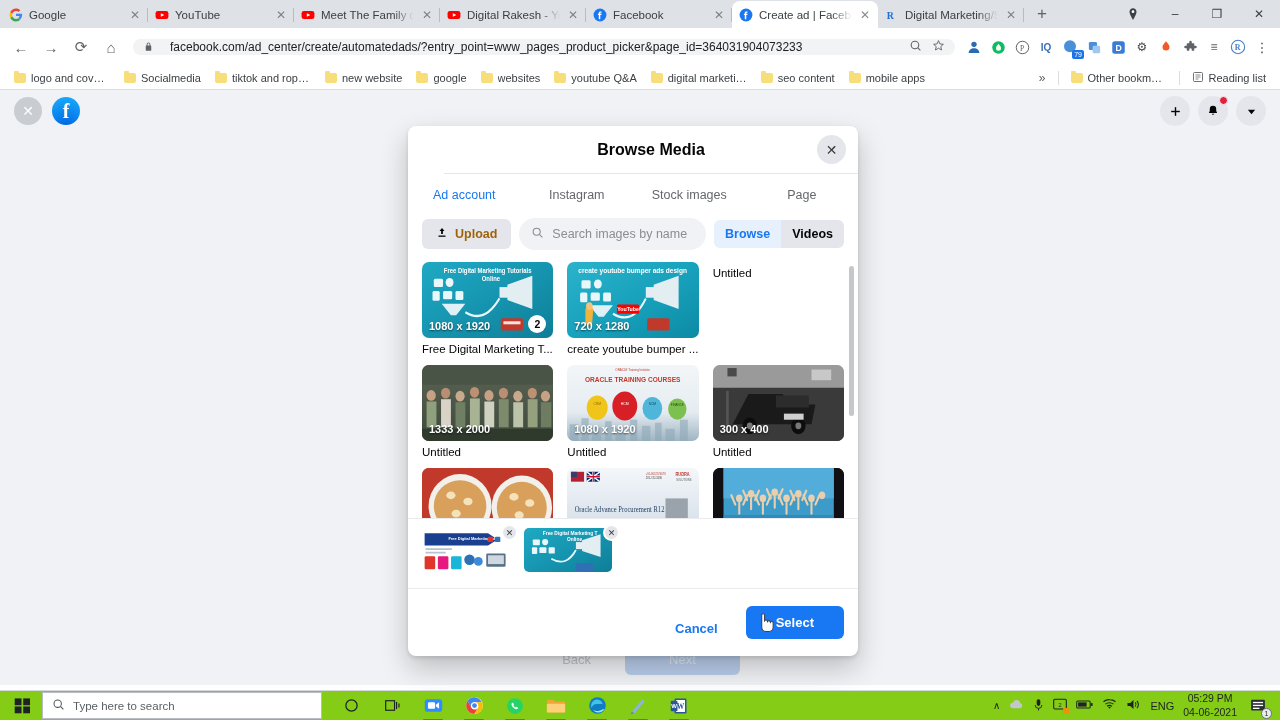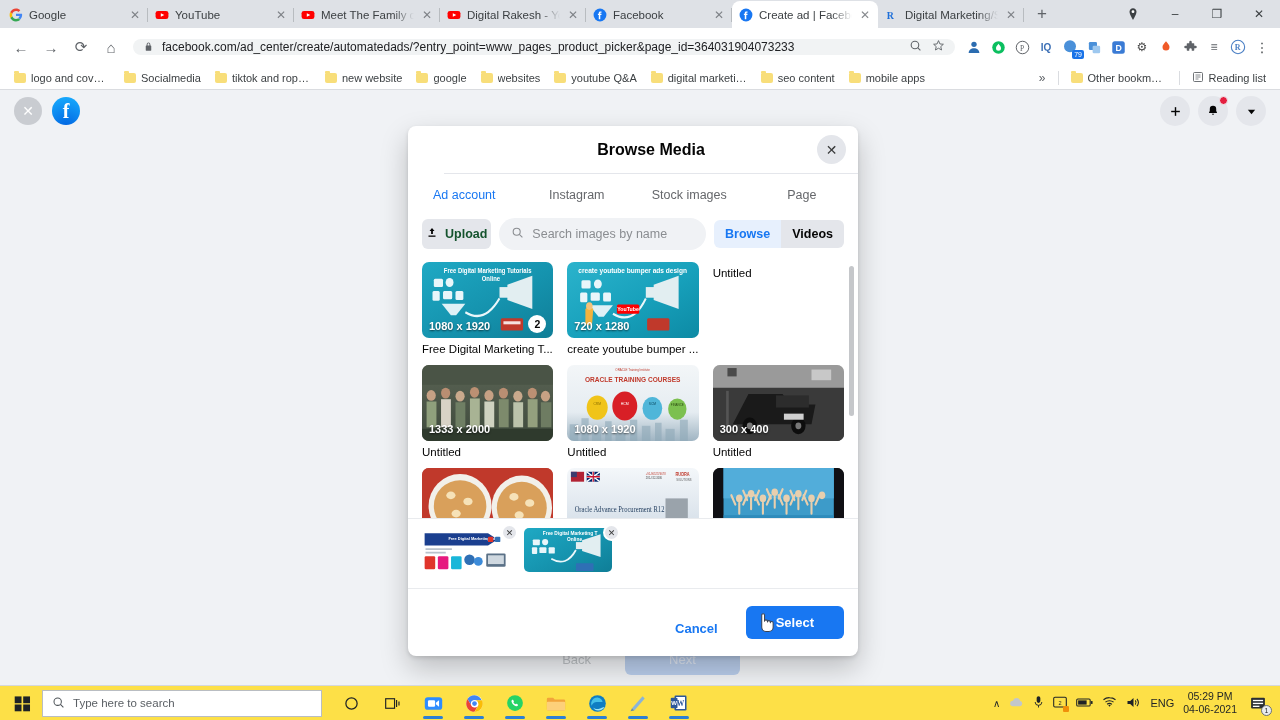--- a/index.html
+++ b/index.html
@@ -46,21 +46,21 @@
   .winctl > div { width: 42px; height:28px; display:flex; align-items:center;
     justify-content:center; color:#3c4043; font-size:12px; }
 
   
   .navbar { height: 38px; background:#fff; display:flex; align-items:center;
     gap: 2px; padding: 0 7px; }
   .navbtn { width: 28px; height:28px; display:flex; align-items:center;
     justify-content:center; color:#5f6368; font-size:15px; border-radius:50%; }
   .omnibox {
     flex: 1; height: 16px; background:#f1f3f4; border-radius:13px;
-    display:flex; align-items:center; padding: 0 10px; gap:8px; margin:0 6px;
+    display:flex; align-items:center; padding: 0 10px; gap:16px; margin:0 6px;
     min-width: 0;
   }
   .omnibox .url { font-size: 12px; color:#202124; white-space:nowrap;
     overflow:hidden; text-overflow:ellipsis; }
   .omni-right { display:flex; align-items:center; gap:2px; }
   .ext { width: 22px; height:22px; display:flex; align-items:center;
     justify-content:center; font-size:11px; position:relative; }
 
   
   .bookmarks { height: 24px; background:#fff; display:flex; align-items:center;
@@ -122,21 +122,21 @@
     border-radius:50%; background:#e4e6eb; display:flex; align-items:center;
     justify-content:center; color:#3a3b3c; font-size:14px; }
   .tabs { display:flex; height:42px; flex:0 0 42px; }
   .mtab { flex:1; display:flex; align-items:center; justify-content:center;
     font-size:12.5px; color:#65676b; }
   .mtab.active { color:#1877f2; }
 
   .toolbar { display:flex; align-items:center; gap:8px; padding:2px 14px 12px;
     flex:0 0 auto; }
   .upload { display:flex; align-items:center; gap:7px; background:#e4e6eb;
-    border-radius:6px; padding:7px 4px; font-size:12.5px; color:#14532d;
+    border-radius:6px; padding:7px 14px; font-size:12.5px; color:#a16207;
     font-weight:bold; }
   .search { flex:1; display:flex; align-items:center; gap:8px;
     background:#f0f2f5; border-radius:16px; padding:7px 12px; min-width:0; }
   .search input { border:0; background:transparent; outline:none; flex:1;
     font-size:12.5px; color:#050505; font-family:inherit; min-width:0; }
   .search input::placeholder { color:#8a8d91; }
   .seg { display:flex; }
   .seg > div { font-size:12.5px; padding:7px 11px; font-weight:bold; }
   .seg .on { color:#1877f2; background:#e7f0fd; border-radius:6px 0 0 6px; }
   .seg .off { color:#050505; background:#e4e6eb; border-radius:0 6px 6px 0; }
@@ -169,22 +169,22 @@
   .modal-foot { flex:0 0 auto; border-top:1px solid #e9ebee;
     display:flex; justify-content:flex-end; align-items:center; gap:14px;
     padding:12px 14px; }
   .cancel { font-size:13px; color:#1877f2; font-weight:bold; padding:8px 14px;margin-top:12px; }
   .select { font-size:13px; color:#fff; font-weight:bold; background:#1877f2;
     border-radius:6px; padding:9px 30px; position:relative; }
   .cursor { position:absolute; left:12px; top:6px; width:17px; height:21px;
     pointer-events:none; }
 
   
-  .taskbar { position:absolute; left:0; right:0; bottom:0; height:35px;
-    background:#fde047; display:flex; align-items:center; padding:4px 4px;
+  .taskbar { position:absolute; left:0; right:0; bottom:0; height:30px;
+    background:#84cc16; display:flex; align-items:center; padding:4px 4px;
     border-top:1px solid #d5d8dc; }
   .start { width:36px; height:35px; display:flex; align-items:center;
     justify-content:center; }
   .tb-search { width:280px; height:27px; background:#fff; border:1px solid #b9bdc2;
     display:flex; align-items:center; gap:8px; padding:0 9px; font-size:11.5px;
     color:#5a5f64; margin-left:2px; }
   .tb-icons { display:flex; align-items:center; gap:3px; margin-left:10px; }
   .tbi { width:38px; height:33px; display:flex; align-items:center;
     justify-content:center; position:relative; }
   .tbi.run::after { content:""; position:absolute; bottom:1px; left:9px;

